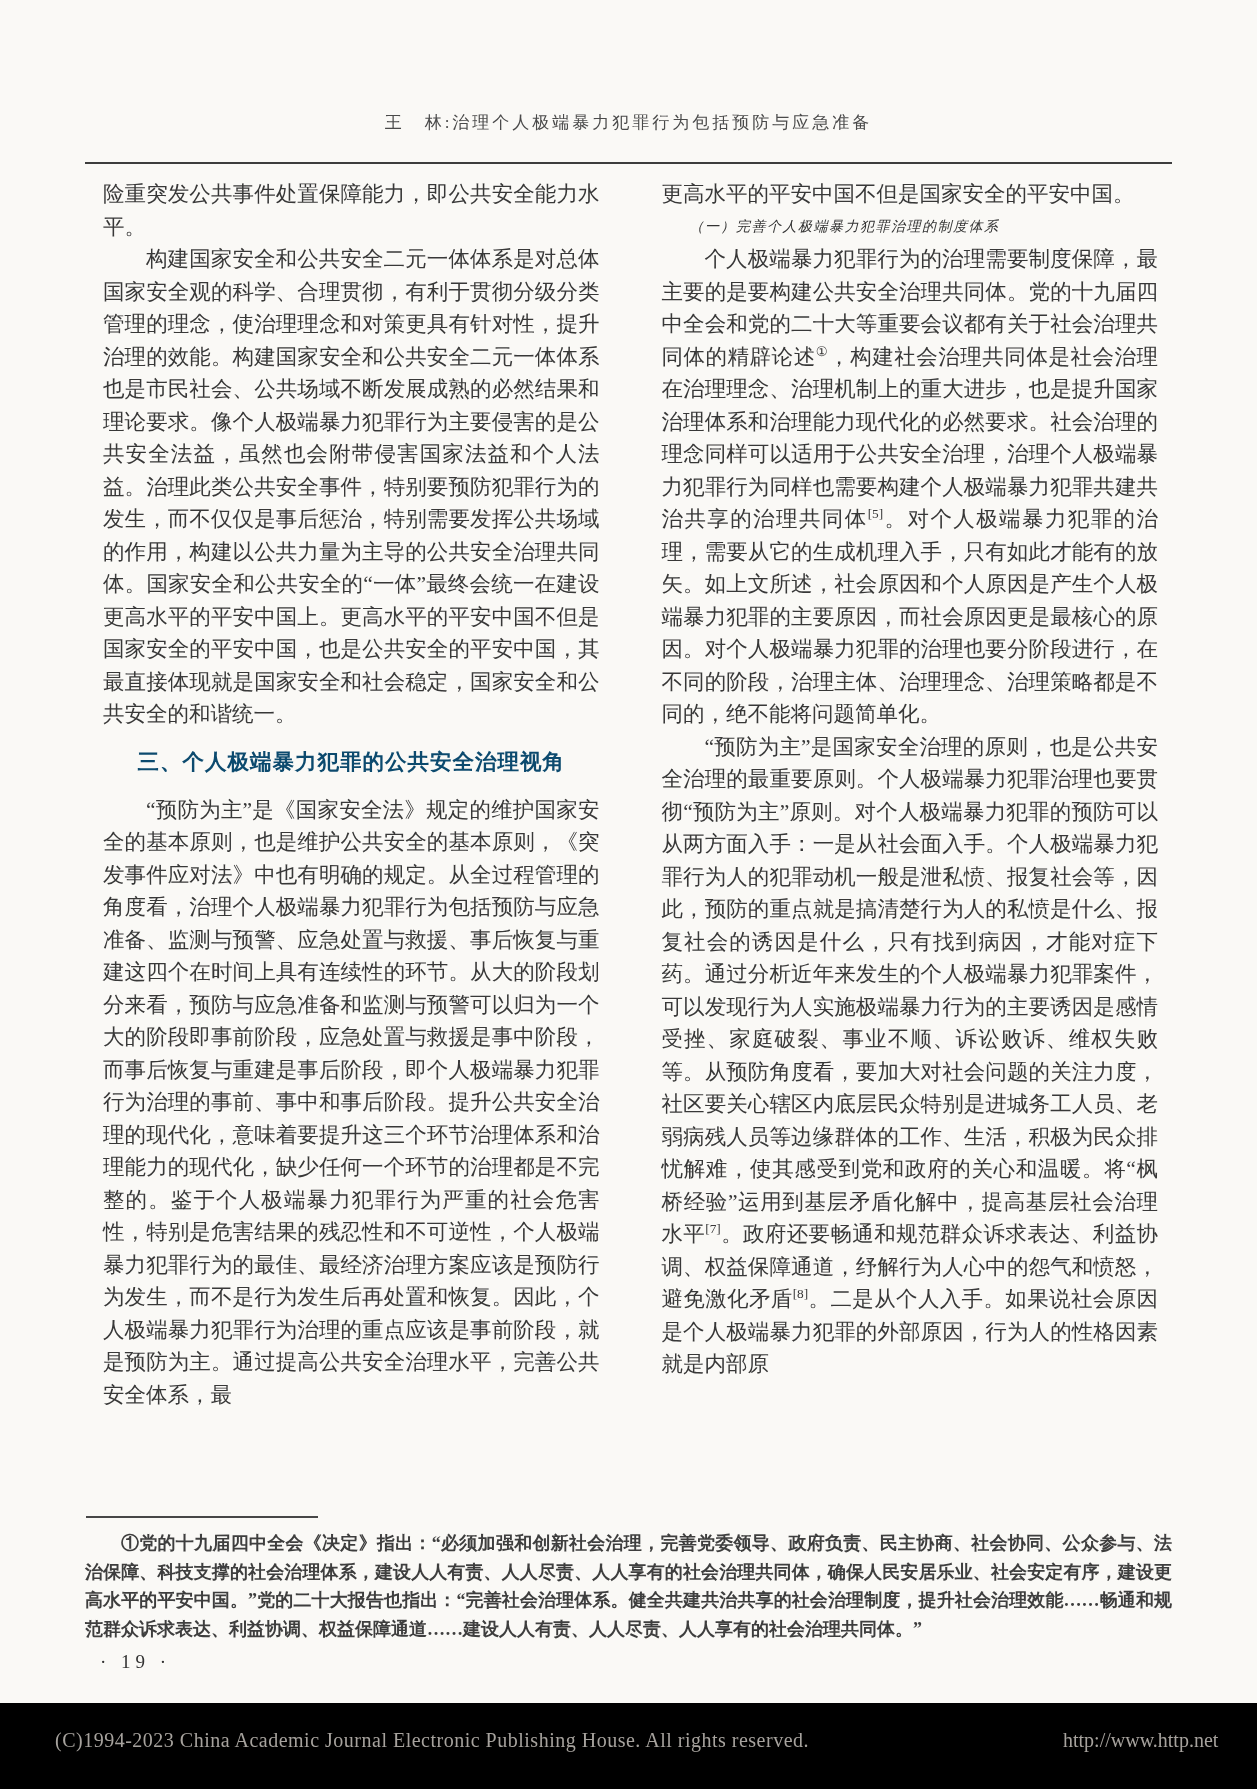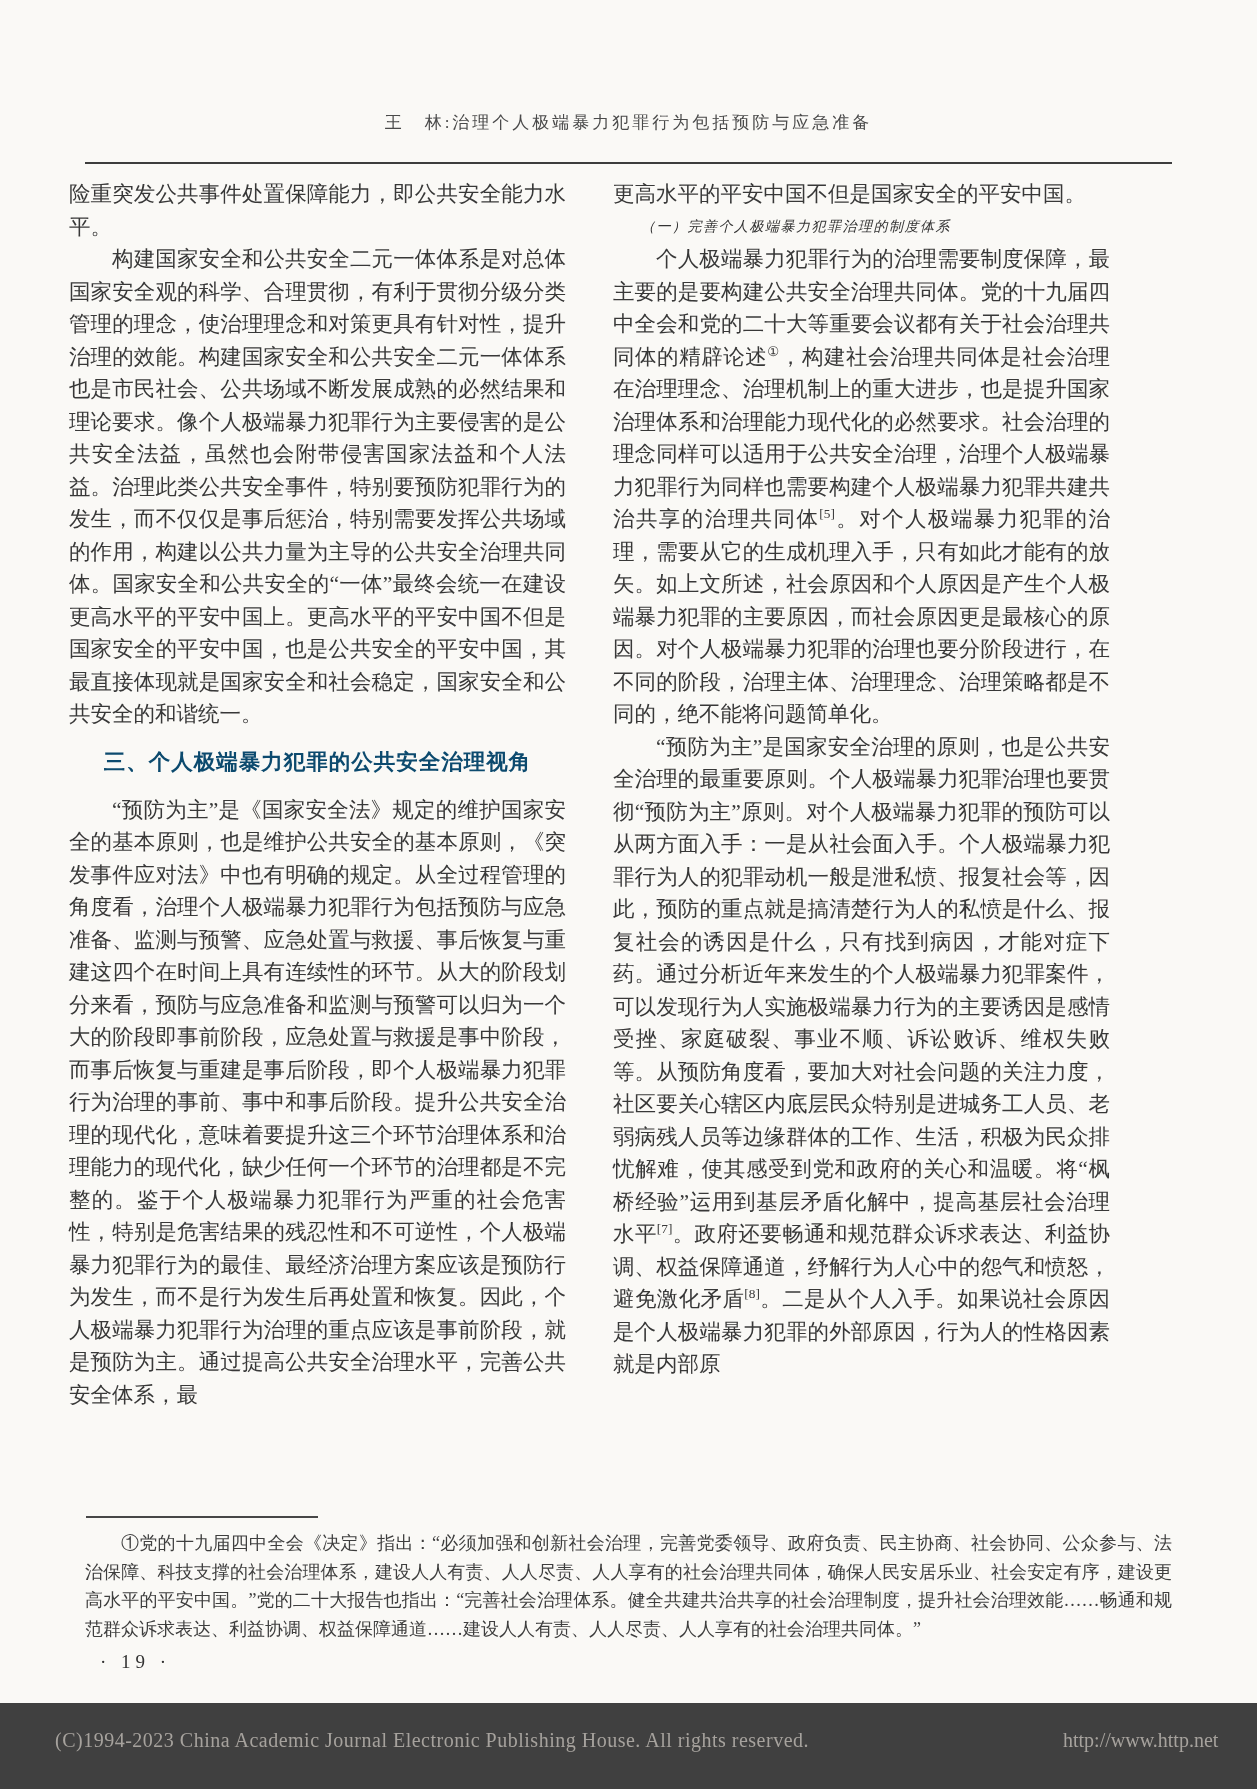--- a/index.html
+++ b/index.html
@@ -11,22 +11,22 @@
   .page{position:absolute;inset:0;}
   .running-title{
     position:absolute;top:111px;left:0;width:100%;
     text-align:center;font-size:17px;letter-spacing:3px;color:#4a4a4a;
   }
   .header-rule{
     position:absolute;top:162px;left:85px;width:1087px;height:0;
     border-top:2px solid #3d3d3d;
   }
   .columns{
-    position:absolute;top:178px;left:69px;width:1055px;
-    display:flex;gap:47px;
+    position:absolute;top:178px;left:103px;width:1055px;
+    display:flex;gap:62px;
   }
   .col{width:497px;}
   .body-p{
     margin:0;font-size:21.5px;line-height:32.5px;
     text-align:justify;text-indent:2em;color:#383838;
   }
   .body-p.noindent{text-indent:0;}
   .sec-head{
     margin:15px 0 15px 0;font-size:21.5px;line-height:33px;
     text-align:center;font-weight:bold;color:#0c4a6e;
@@ -42,28 +42,29 @@
   }
   sup.ref{font-size:0.62em;line-height:0;vertical-align:super;letter-spacing:0;}
   .footnote-rule{
     position:absolute;top:1516px;left:86px;width:232px;height:0;
     border-top:2px solid #474747;
   }
   .footnote{
     position:absolute;top:1529px;left:85px;width:1087px;
     font-size:18px;line-height:28.5px;text-align:justify;text-indent:2em;
     color:#3e3e3e;
+    font-weight:bold;
   }
   .page-number{
     position:absolute;top:1651px;left:100px;
     font-size:19px;letter-spacing:5px;color:#333;
   }
   .scan-footer{
     position:absolute;top:1703px;left:0;width:1257px;height:86px;
-    background:#404040;
+    background:#000000;
   }
   .scan-footer .copyright{
     position:absolute;top:26px;left:55px;
     font-size:20px;color:#a6a29d;letter-spacing:0.5px;
   }
   .scan-footer .footer-url{
     position:absolute;top:26px;left:1063px;
     font-size:20px;color:#a6a29d;
   }
 </style>

